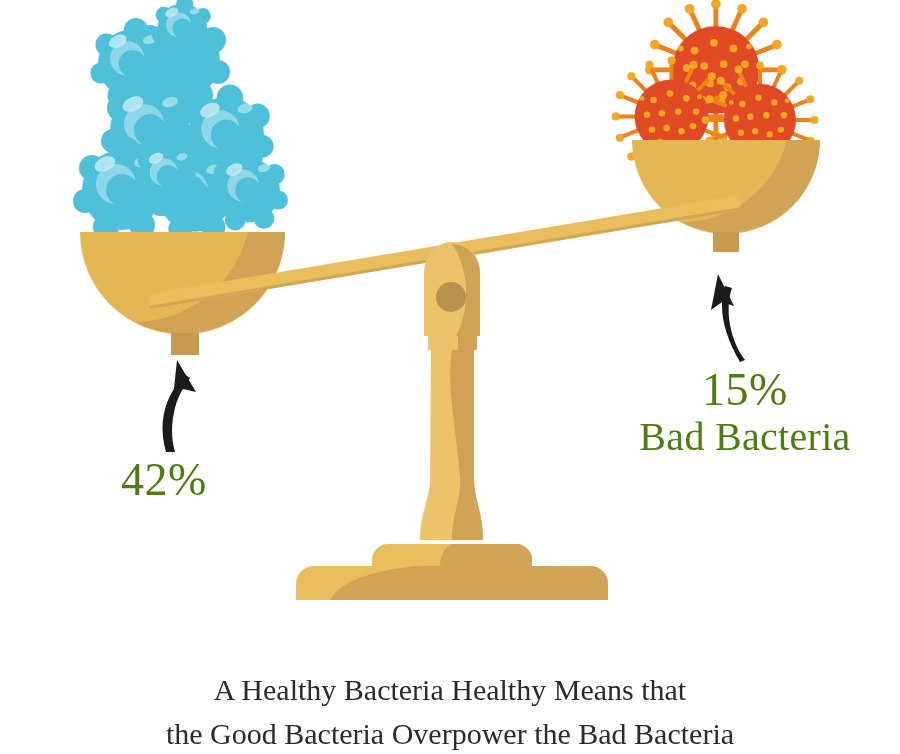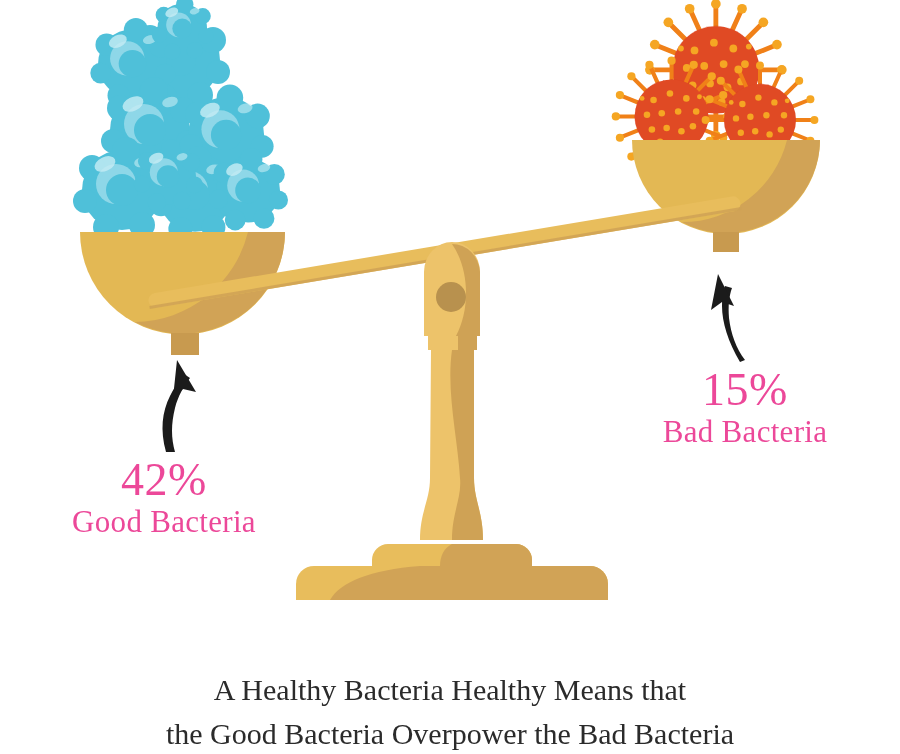--- a/index.html
+++ b/index.html
@@ -26,32 +26,32 @@
     left: 0;
     top: 0;
     width: 900px;
     height: 754px;
     display: block;
   }
   .label {
     position: absolute;
     text-align: center;
     line-height: 1.08;
-    color: #ec4899;
+    color: #4d7c0f;
     white-space: nowrap;
   }
   .label .pct {
     display: block;
     font-size: 46px;
     letter-spacing: 0.5px;
     font-weight: 400;
   }
   .label .name {
     display: block;
-    font-size: 31px;
+    font-size: 40px;
     letter-spacing: 0.3px;
     font-weight: 400;
   }
   #label-good {
     left: 34px;
     top: 455px;
     width: 260px;
   }
   #label-bad {
     left: 620px;
@@ -219,21 +219,20 @@
     <g fill="#1b1b1b">
       <path d="M 740 362 C 728 342 722 322 722 306 C 722 296 723 290 725 286
                L 732 288 C 729 296 728 306 729 318 C 731 334 736 348 745 360 Z"></path>
       <path d="M 718 274 L 734 306 L 722 302 L 711 310 Z"></path>
     </g>
 
   </svg>
 
   <div class="label" id="label-good">
     <span class="pct">42%</span>
-    <span class="name">Good Bacteria</span>
   </div>
 
   <div class="label" id="label-bad">
     <span class="pct">15%</span>
     <span class="name">Bad Bacteria</span>
   </div>
 
   <div class="caption">
     <span>A Healthy Bacteria Healthy Means that</span>
     <span>the Good Bacteria Overpower the Bad Bacteria</span>

